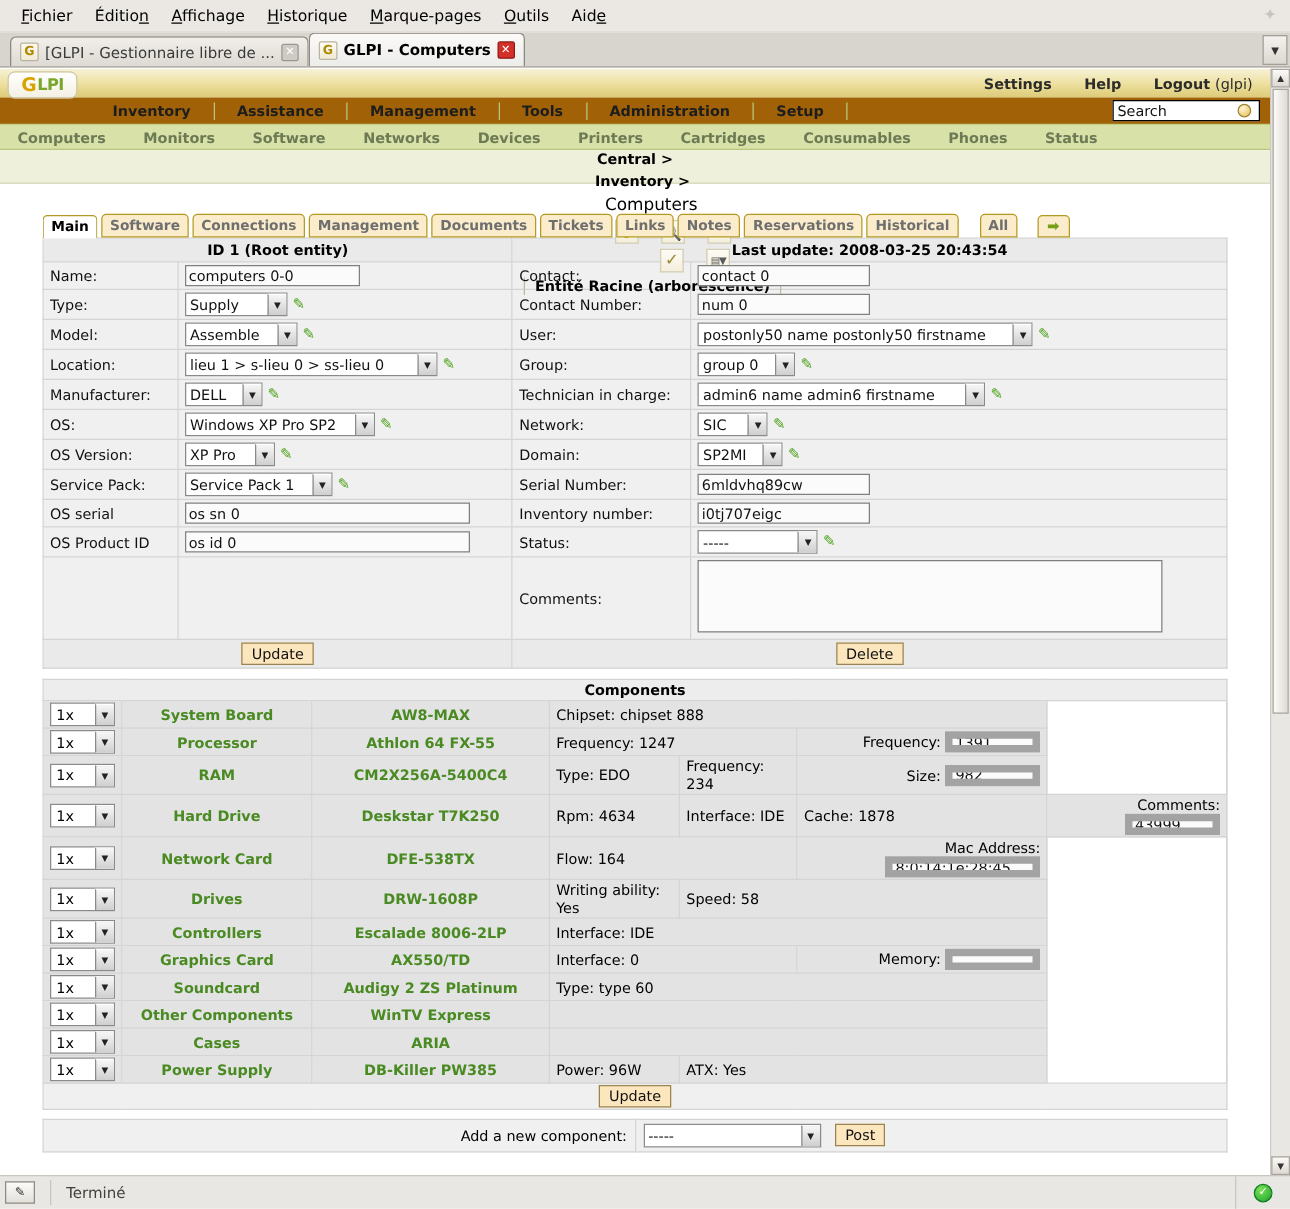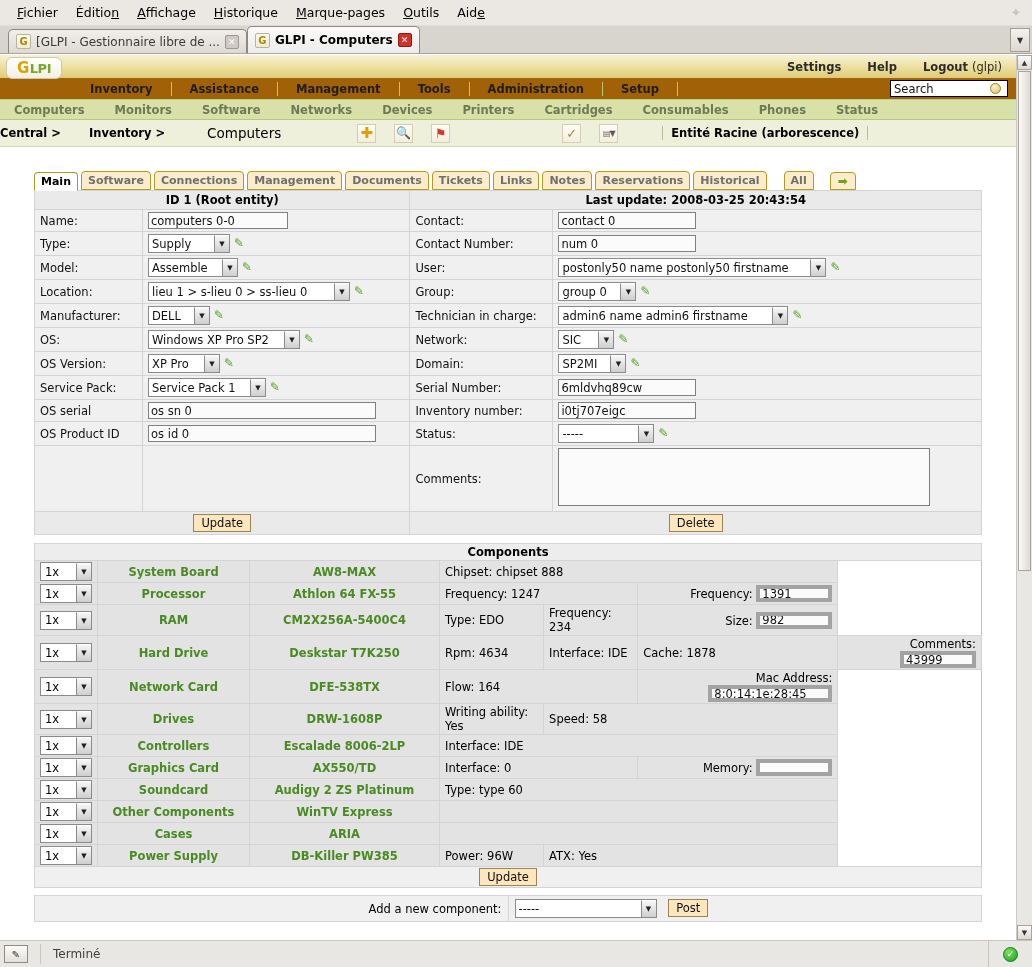--- a/index.html
+++ b/index.html
@@ -208,21 +208,22 @@
     border-bottom: 1px solid #b9c77d;
   }
 
   .glpi-breadcrumb {
     height: 27px;
     background: #eef0dc;
     display: flex;
     align-items: center;
     font-size: 12px;
     border-bottom: 1px solid #d3d8b8;
-    gap: 16px;
+    gap: 4px;
+    flex-direction: column;
   }
   .bc-item { font-weight: bold; font-size: 11.5px; color: #000; }
   .bc-current { font-size: 13.5px; color: #000; margin-left: 26px; }
   .bc-icons { display: flex; align-items: center; gap: 18px; margin-left: 60px; }
   .ic {
     width: 19px; height: 19px;
     border: 1px solid #d3cdb2;
     background: linear-gradient(to bottom,#fdfcf5,#f4efdc);
     display: flex; align-items: center; justify-content: center;
     font-size: 12px;
@@ -393,21 +394,21 @@
     width: 52px; height: 19px; font-size: 11.5px;
     padding-left: 4px;
   }
   .qsel .arrowbox { width: 15px; height: 17px; margin-left: auto;
     background: linear-gradient(to bottom,#f6f6f6,#cfcfcf);
     border-left: 1px solid #8a8a8a; border-top:1px solid #fff;
     display:flex; align-items:center; justify-content:center;
     font-size: 7px; color: #222; }
   .lab-right { text-align: right; }
   input.small {
-    border: 4px solid #a3a3a3; background: #fbfbfb;
+    border: 6px solid #a3a3a3; background: #fbfbfb;
     font-family: "DejaVu Sans", "Liberation Sans", sans-serif;
     font-size: 11.5px; height: 17px; padding: 0 2px; color: #111;
     outline: none; width: 76px;
   }
   table.comp td.updrow {
     background: #f0f0f0;
     text-align: center;
     height: 21px;
   }
   .addcomp-wrap { padding: 7px 34px 0 34px; }

